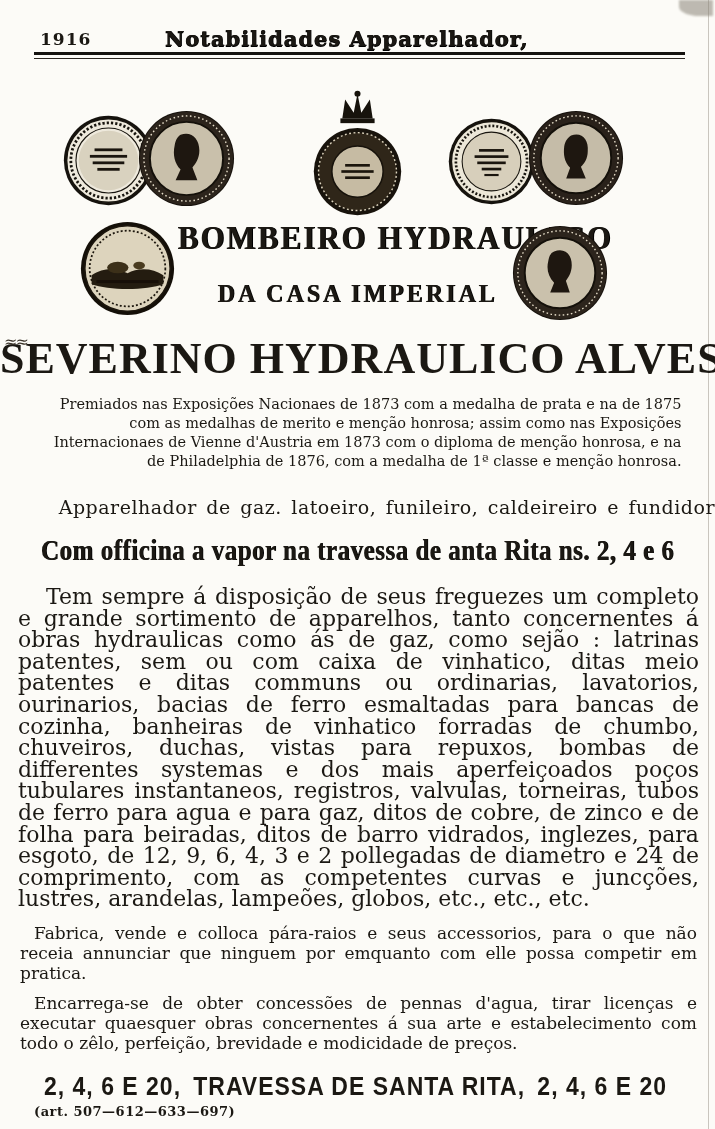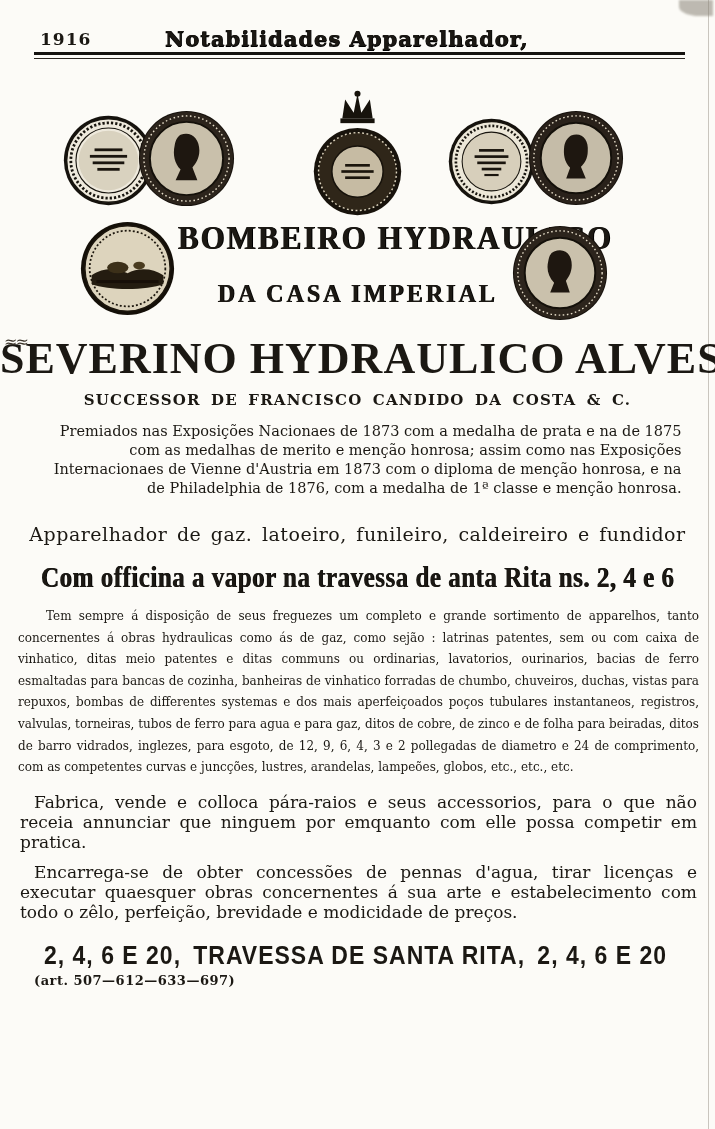--- a/index.html
+++ b/index.html
@@ -55,31 +55,31 @@
   }
   .ad-subtitle{
     margin:9px 0 0;text-align:center;
     font-size:15px;font-weight:bold;letter-spacing:1.2px;word-spacing:4px;white-space:nowrap;
   }
   .awards{
     margin:13px auto 0;width:648px;text-align:right;
     font-size:14.5px;line-height:19px;
   }
   .profession{
-    margin:25px 0 0;text-align:center;
+    margin:25px 0 0;text-align:right;
     font-size:19px;letter-spacing:0.5px;word-spacing:3px;white-space:nowrap;
   }
   .workshop{
     margin:19px 0 0;text-align:center;
     font-family:"Liberation Serif", serif;font-weight:bold;font-size:25px;letter-spacing:0.5px;white-space:nowrap;
     transform:scaleY(1.15);text-shadow:0.6px 0 #000;
   }
   .body-par{
-    margin:14px 16px 0 18px;
-    font-size:12px;line-height:21.6px;text-align:justify;text-indent:28px;
+    margin:21px 16px 0 18px;
+    font-size:22px;line-height:21.6px;text-align:justify;text-indent:28px;
   }
   .small-par{
     margin:13px 18px 0 20px;
     font-size:17px;line-height:20px;text-align:justify;text-indent:14px;font-weight:500;
   }
   .small-par.second{margin-top:10px;}
   .address-row{
     margin:20px 48px 0 44px;display:flex;justify-content:space-between;align-items:baseline;
     font-family:"Liberation Sans", sans-serif;font-weight:bold;font-size:23px;letter-spacing:1px;white-space:nowrap;
     transform:scaleY(1.1);
@@ -207,21 +207,20 @@
           <circle cx="50" cy="50" r="36" fill="#cac1ac"></circle>
           <circle cx="50" cy="50" r="36" fill="none" stroke="#14100a" stroke-width="2"></circle>
           <path d="M44 28 C 54 24, 62 30, 62 42 C 62 50, 58 55, 56 58 L 60 70 L 40 70 L 44 60 C 38 54, 36 46, 38 38 C 39 32, 41 29, 44 28 Z" fill="#1e1710"></path>
         </svg>
       </div>
 
       <div class="flourish">≈≈</div>
     </div>
 
     <h1 class="ad-title">SEVERINO HYDRAULICO ALVES</h1>
-    <div class="ad-subtitle">SUCCESSOR DE FRANCISCO CANDIDO DA COSTA &amp; C.</div>
 
     <p class="awards">Premiados nas Exposições Nacionaes de 1873 com a medalha de prata e na de 1875 com as medalhas de merito e menção honrosa; assim como nas Exposições Internacionaes de Vienne d'Austria em 1873 com o diploma de menção honrosa, e na de Philadelphia de 1876, com a medalha de 1ª classe e menção honrosa.</p>
 
     <div class="profession">Apparelhador de gaz. latoeiro, funileiro, caldeireiro e fundidor</div>
     <div class="workshop">Com officina a vapor na travessa de anta Rita ns. 2, 4 e 6</div>
 
     <p class="body-par">Tem sempre á disposição de seus freguezes um completo e grande sortimento de apparelhos, tanto concernentes á obras hydraulicas como ás de gaz, como sejão : latrinas patentes, sem ou com caixa de vinhatico, ditas meio patentes e ditas communs ou ordinarias, lavatorios, ourinarios, bacias de ferro esmaltadas para bancas de cozinha, banheiras de vinhatico forradas de chumbo, chuveiros, duchas, vistas para repuxos, bombas de differentes systemas e dos mais aperfeiçoados poços tubulares instantaneos, registros, valvulas, torneiras, tubos de ferro para agua e para gaz, ditos de cobre, de zinco e de folha para beiradas, ditos de barro vidrados, inglezes, para esgoto, de 12, 9, 6, 4, 3 e 2 pollegadas de diametro e 24 de comprimento, com as competentes curvas e juncções, lustres, arandelas, lampeões, globos, etc., etc., etc.</p>
 
     <p class="small-par">Fabrica, vende e colloca pára-raios e seus accessorios, para o que não receia annunciar que ninguem por emquanto com elle possa competir em pratica.</p>
     <p class="small-par second">Encarrega-se de obter concessões de pennas d'agua, tirar licenças e executar quaesquer obras concernentes á sua arte e estabelecimento com todo o zêlo, perfeição, brevidade e modicidade de preços.</p>

